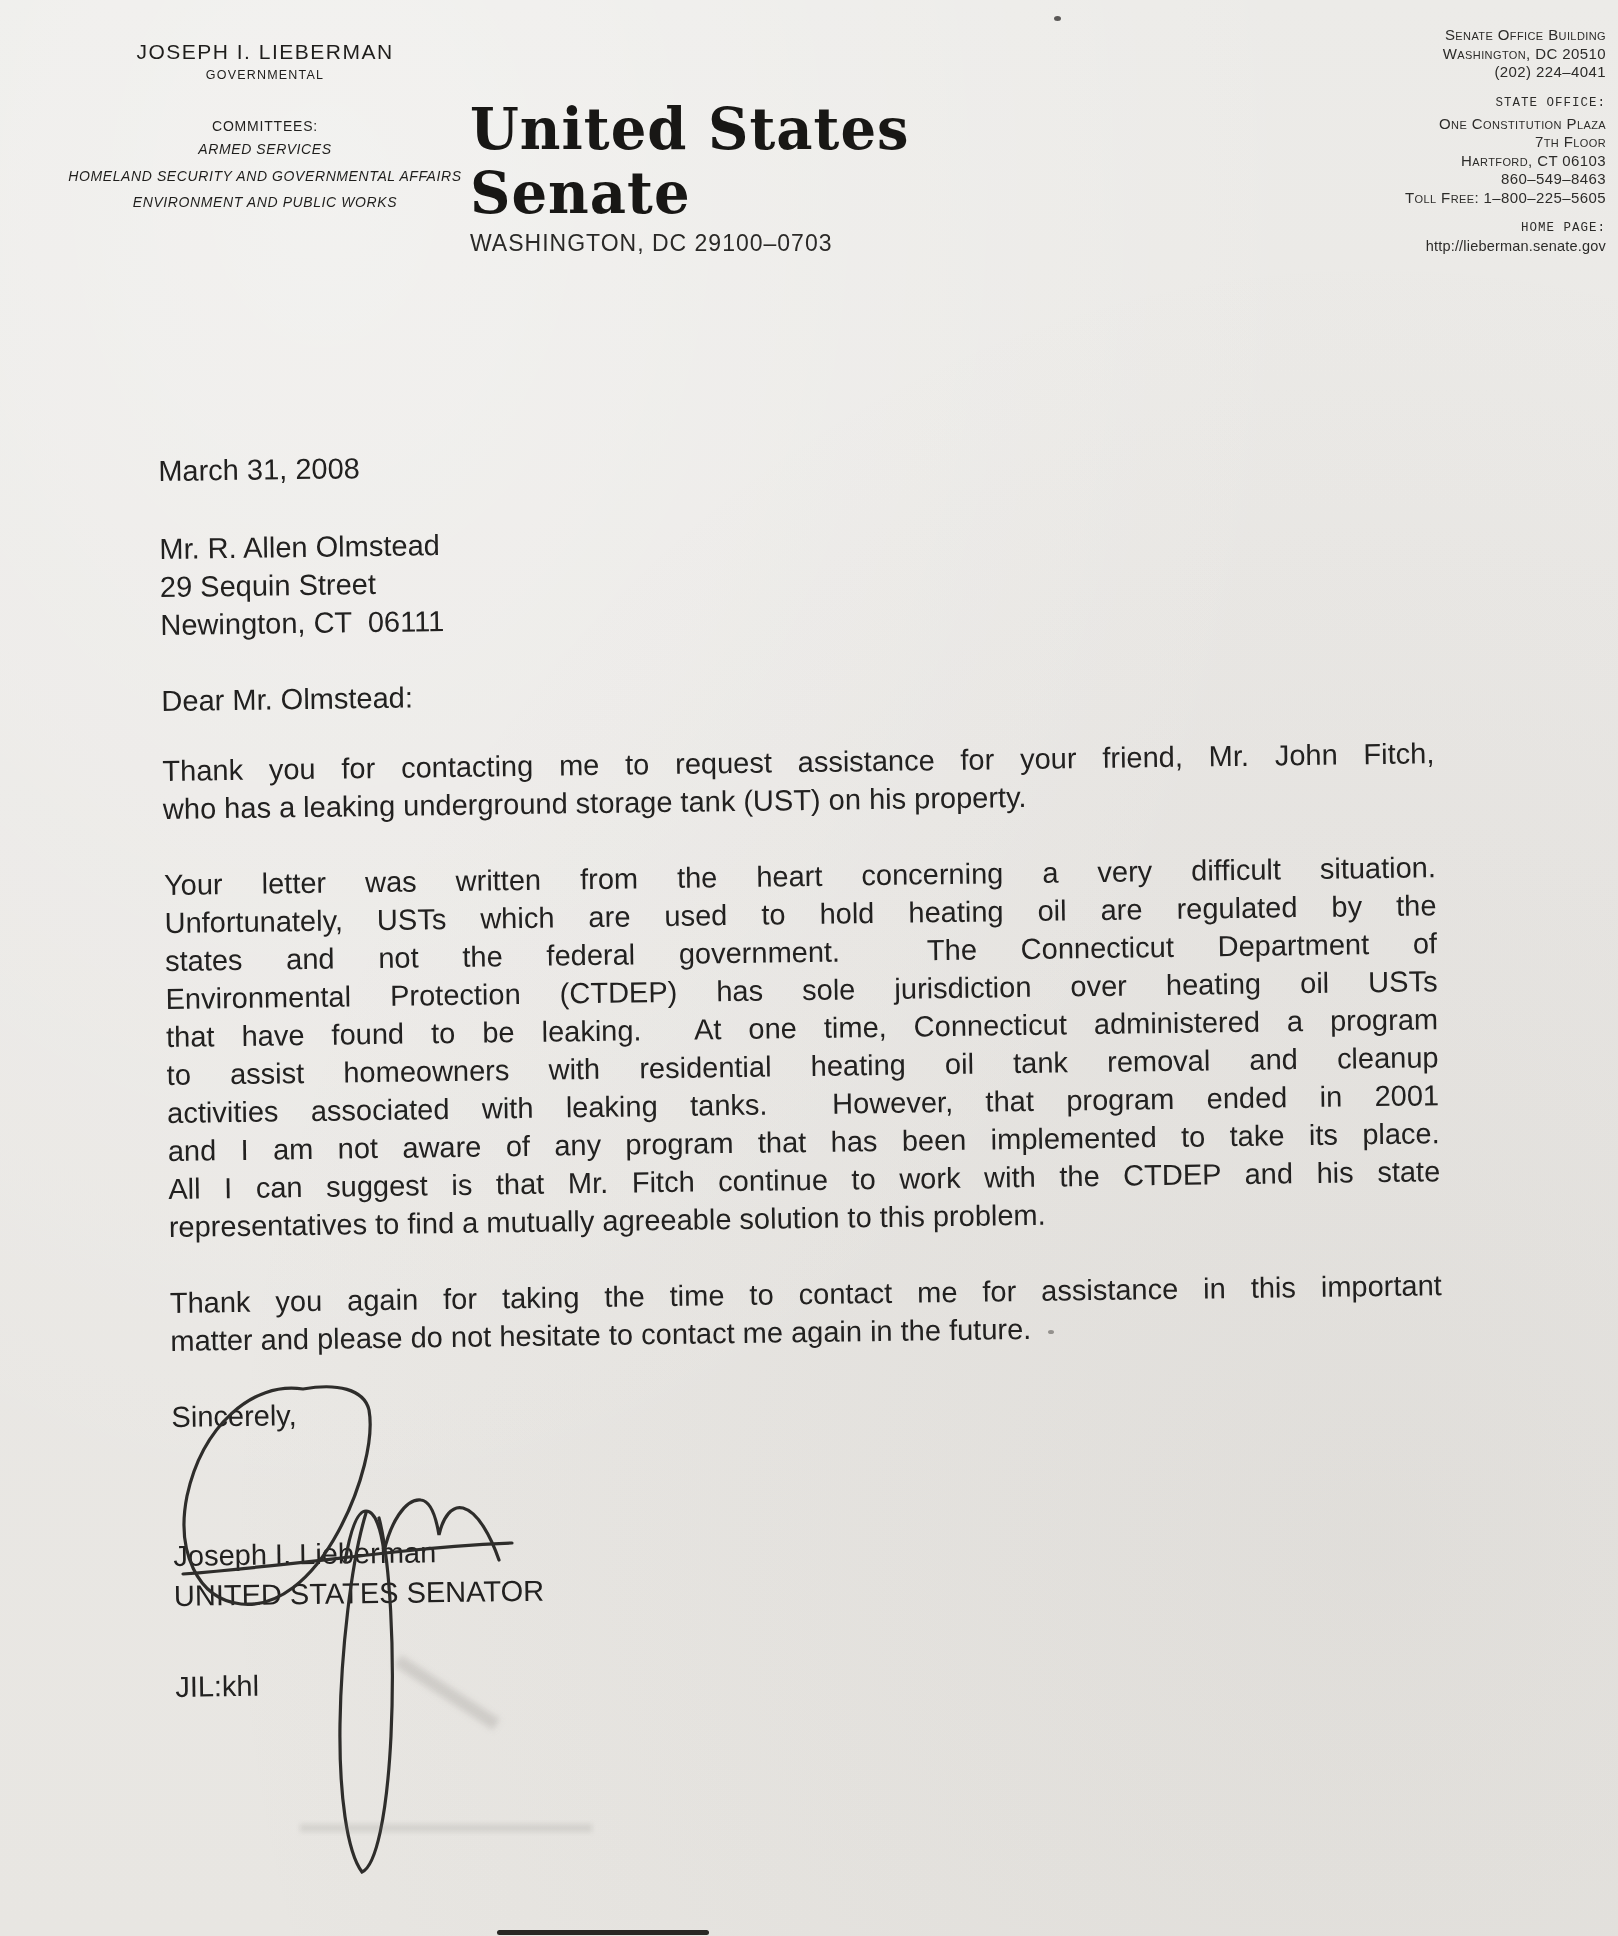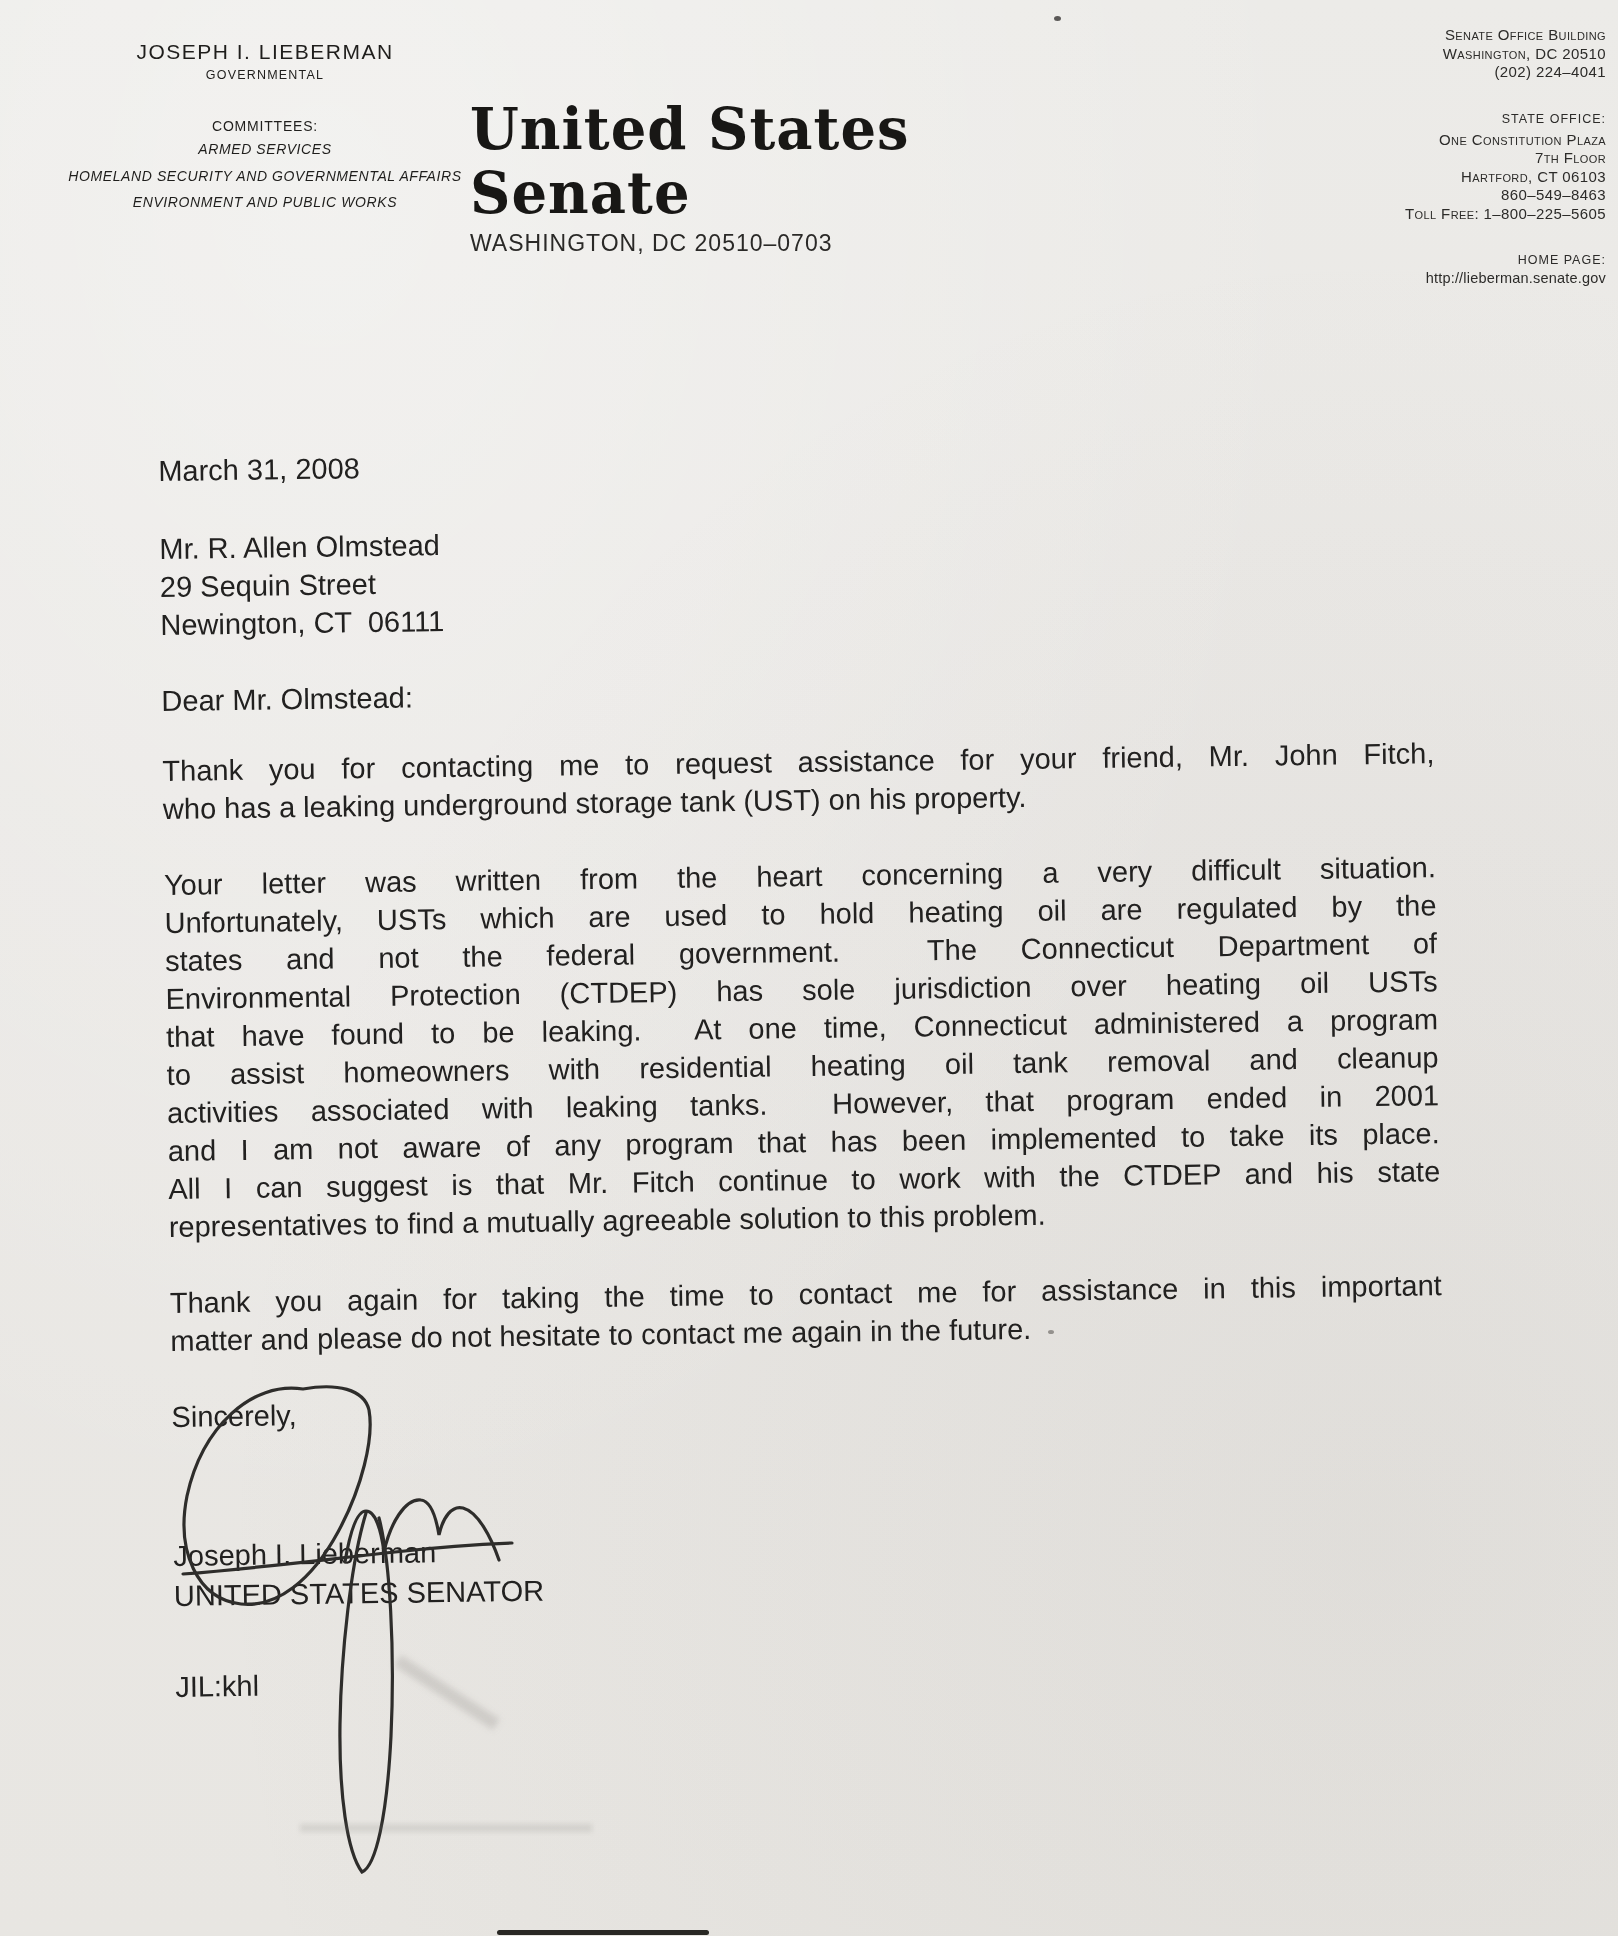--- a/index.html
+++ b/index.html
@@ -32,21 +32,21 @@
     font-family:"DejaVu Serif",serif;font-weight:bold;
     font-size:56px;line-height:62px;letter-spacing:1px;
     transform:scaleY(1.04);color:#181715;
   }
   .lh-center .senate-address{font-size:23px;letter-spacing:1px;margin-top:8px;color:#2a2927;}
   .lh-right{
     position:absolute;left:1326px;top:26px;width:280px;text-align:right;color:#2c2b29;
   }
   .sc{font-variant:small-caps;}
   .lh-right .off-line{font-size:15px;line-height:18.5px;letter-spacing:.4px;white-space:pre-wrap;}
-  .lh-right .off-label{font-size:12.5px;letter-spacing:1px;margin-top:29px;line-height:16px;}
+  .lh-right .off-label{font-size:12.5px;letter-spacing:1px;margin-top:13px;line-height:16px;font-family:Liberation Mono, monospace;}
   .lh-right .state-lines{margin-top:4px;}
   .lh-right .state-lines .tline{font-size:15px;line-height:18.5px;letter-spacing:.4px;font-variant:small-caps;white-space:pre-wrap;}
   .lh-right .home-url{font-size:14.5px;line-height:17px;margin-top:2px;letter-spacing:.2px;}
   
   .letter-body{
     position:absolute;left:158px;top:452px;width:1272px;
     transform:rotate(-0.8deg);transform-origin:0 0;
     font-size:29px;line-height:38px;color:#222120;
   }
   .bline,.tline{white-space:pre-wrap;}
@@ -79,21 +79,21 @@
     <div class="committees-label">COMMITTEES:</div>
     <div class="committee-lines">
         <div class="tline">ARMED SERVICES</div>
         <div class="tline">HOMELAND SECURITY AND GOVERNMENTAL AFFAIRS</div>
         <div class="tline">ENVIRONMENT AND PUBLIC WORKS</div>
       </div>
   </div>
 
   <div class="lh-center">
     <div class="senate-title">United States Senate</div>
-    <div class="senate-address">WASHINGTON, DC 20510–0703</div>
+    <div class="senate-address">WASHINGTON, DC 29100–0703</div>
   </div>
 
   <div class="lh-right">
     <div class="off-line sc">Senate Office Building</div>
     <div class="off-line sc">Washington, DC 20510</div>
     <div class="off-line">(202) 224–4041</div>
     <div class="off-label">STATE OFFICE:</div>
     <div class="state-lines">
         <div class="tline">One Constitution Plaza</div>
         <div class="tline">7th Floor</div>

